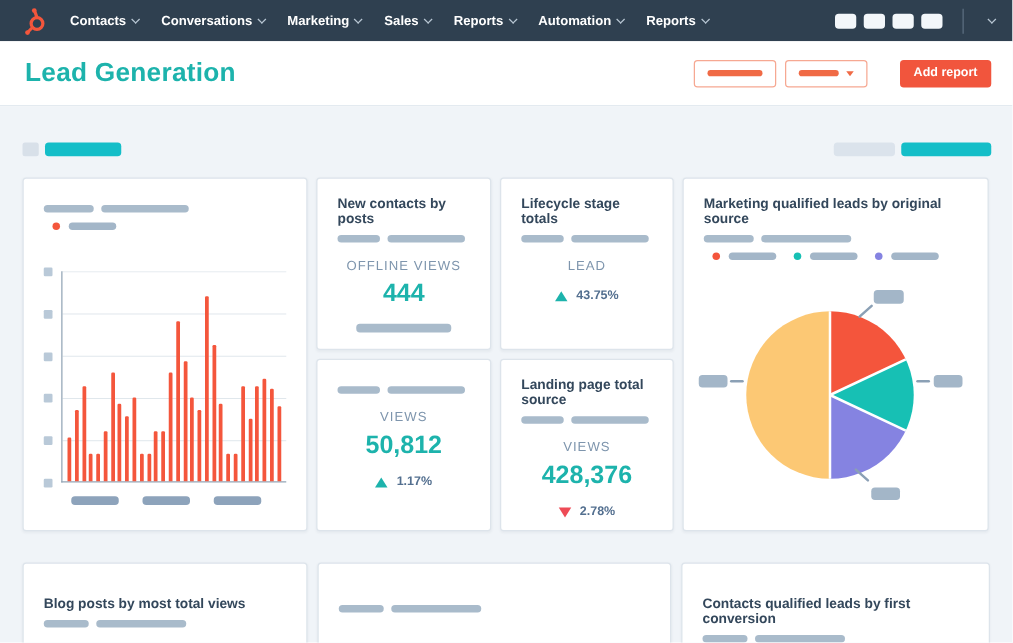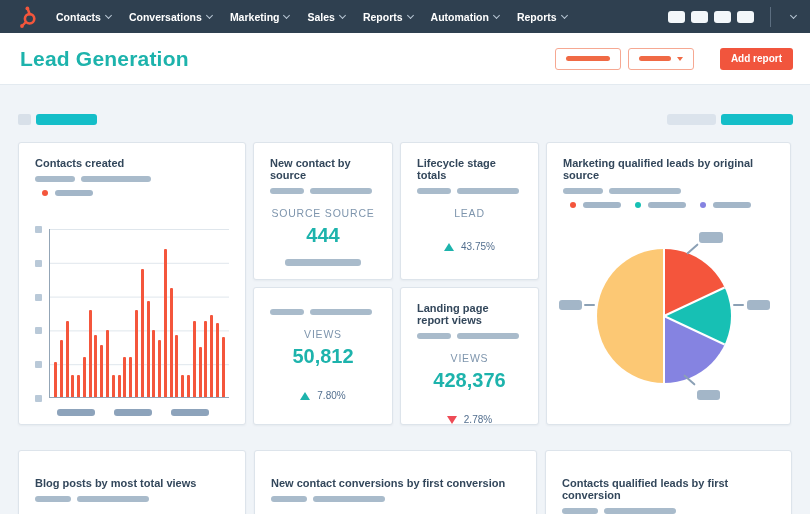--- a/index.html
+++ b/index.html
@@ -51,21 +51,21 @@
   .ph { height:6px; border-radius:3px; background:var(--placeholder-gray); }
   .ph.w34{width:34px;} .ph.w40{width:40px;} .ph.w62{width:62px;} .ph.w70{width:70px;} .ph.w36{width:36px;} .ph.w72{width:72px;}
   .legend-row { display:flex; align-items:center; gap:14px; margin-top:8px; padding-left:7px; }
   .legend-item { display:flex; align-items:center; gap:7px; }
   .legend-dot { width:6px; height:6px; border-radius:50%; }
   .legend-ph { width:38px; height:6px; border-radius:3px; background:#a3b6c8; }
 
   
   .metric-label { margin-top:13px; text-align:center; font-size:10.5px; color:#7e95ad; letter-spacing:.8px; }
   .metric-value { margin-top:5px; text-align:center; font-size:20px; font-weight:700; color:var(--teal); }
-  .delta { display:flex; align-items:center; justify-content:center; gap:7px; margin-top:22px; }
+  .delta { display:flex; align-items:center; justify-content:center; gap:7px; margin-top:12px;font-weight:bold; }
   .tri-up { width:0; height:0; border-left:5.5px solid transparent; border-right:5.5px solid transparent;
     border-bottom:8px solid var(--teal); }
   .tri-down { width:0; height:0; border-left:5.5px solid transparent; border-right:5.5px solid transparent;
     border-top:8px solid var(--red-down); }
   .delta-text { font-size:10px; color:#536f8f; }
   .metric-ph-bar { width:76px; height:7px; border-radius:3px; background:var(--placeholder-gray); margin:12px auto 0; }
 
   
   .chart-area { display:flex; margin-top:33px; }
   .ticks { width:14px; height:176px; margin-top:-3px; display:flex; flex-direction:column; justify-content:space-between; }
@@ -159,21 +159,20 @@
     </div>
     <div class="filter-right">
       <span class="ph-gray-lg" style="width:49px"></span>
       <span class="ph-teal" style="width:72px"></span>
     </div>
   </div>
 
   <div class="grid-top">
 
     <section class="card card-tall">
-      <h2 class="card-title">Contacts created</h2>
       <div class="ph-row">
         <span class="ph w40"></span>
           <span class="ph w70"></span>
       </div>
       <div class="legend-row" id="legend-contacts">
           <span class="legend-item">
             <span class="legend-dot" style="background: rgb(244, 86, 60);"></span>
             <span class="legend-ph"></span>
           </span>
         </div>
@@ -222,26 +221,26 @@
         </div>
       </div>
       <div class="x-phs">
         <span class="x-ph"></span>
           <span class="x-ph"></span>
         <span class="x-ph"></span>
       </div>
     </section>
 
     <section class="card">
-      <h2 class="card-title">New contact by source</h2>
+      <h2 class="card-title">New contacts by posts</h2>
       <div class="ph-row">
         <span class="ph w34"></span>
           <span class="ph w62"></span>
       </div>
-      <div class="metric-label">SOURCE SOURCE</div>
+      <div class="metric-label">OFFLINE VIEWS</div>
       <div class="metric-value">444</div>
       <div class="metric-ph-bar"></div>
     </section>
 
     <section class="card">
       <h2 class="card-title">Lifecycle stage totals</h2>
       <div class="ph-row">
         <span class="ph w34"></span>
           <span class="ph w62"></span>
       </div>
@@ -254,26 +253,26 @@
 
     <section class="card" style="grid-column:2; grid-row:2;">
       <div class="ph-row">
         <span class="ph w34"></span>
           <span class="ph w62"></span>
       </div>
       <div class="metric-label">VIEWS</div>
       <div class="metric-value">50,812</div>
       <div class="delta">
         <span class="tri-up"></span>
-        <span class="delta-text">7.80%</span>
+        <span class="delta-text">1.17%</span>
       </div>
     </section>
 
     <section class="card" style="grid-column:3; grid-row:2;">
-      <h2 class="card-title">Landing page report views</h2>
+      <h2 class="card-title">Landing page total source</h2>
       <div class="ph-row">
         <span class="ph w34"></span>
           <span class="ph w62"></span>
       </div>
       <div class="metric-label">VIEWS</div>
       <div class="metric-value">428,376</div>
       <div class="delta">
         <span class="tri-down"></span>
         <span class="delta-text">2.78%</span>
       </div>
@@ -318,21 +317,20 @@
 
   <div class="grid-bottom">
     <section class="card card-bottom">
       <h2 class="card-title">Blog posts by most total views</h2>
       <div class="ph-row">
         <span class="ph w36"></span>
           <span class="ph w72"></span>
       </div>
     </section>
     <section class="card card-bottom">
-      <h2 class="card-title">New contact conversions by first conversion</h2>
       <div class="ph-row">
         <span class="ph w36"></span>
           <span class="ph w72"></span>
       </div>
     </section>
     <section class="card card-bottom">
       <h2 class="card-title">Contacts qualified leads by first conversion</h2>
       <div class="ph-row">
         <span class="ph w36"></span>
           <span class="ph w72"></span>

